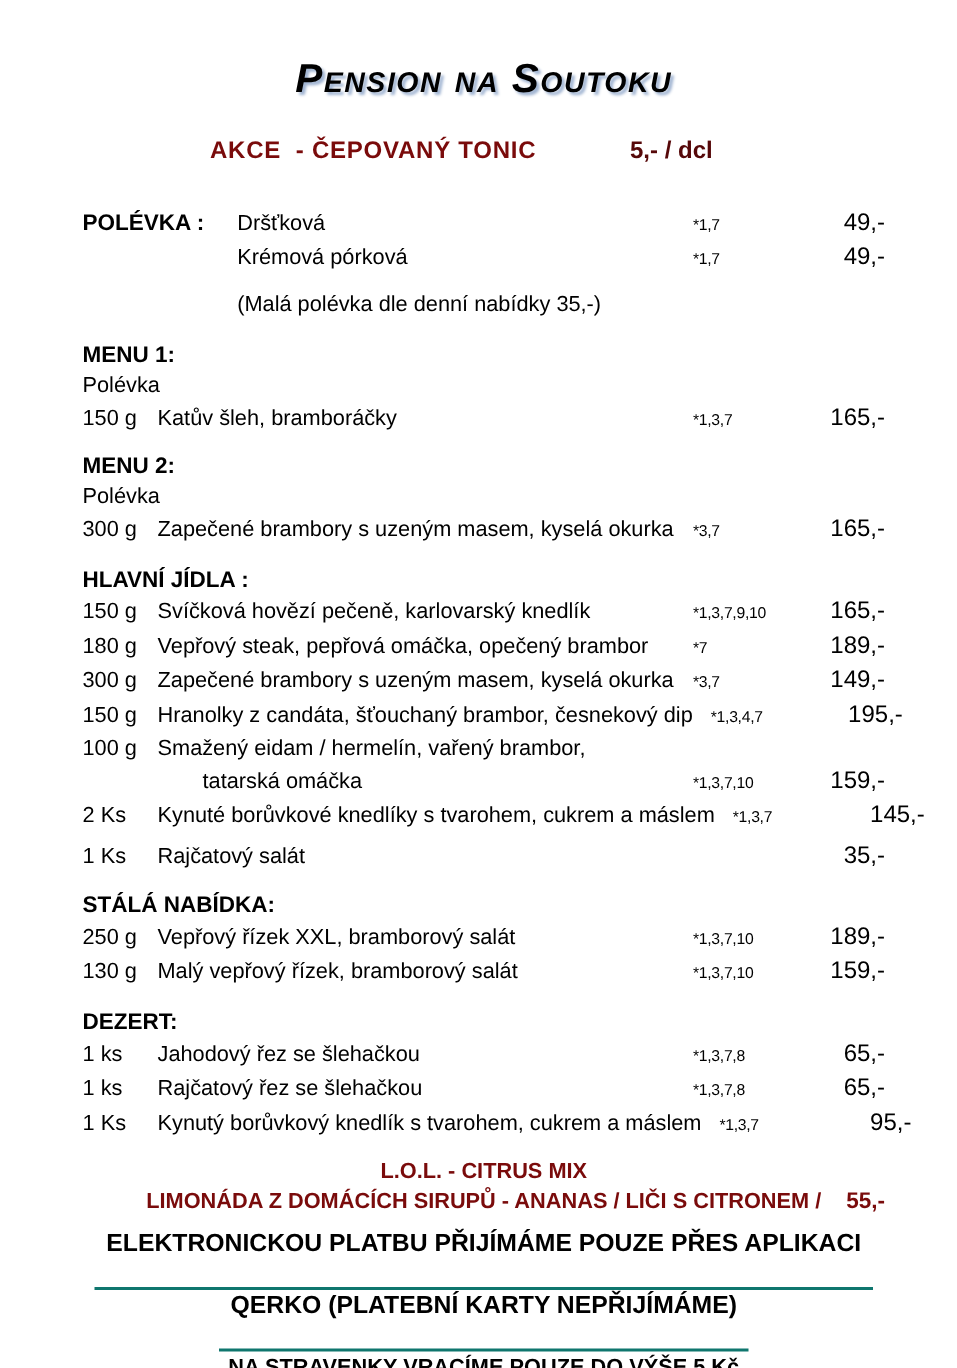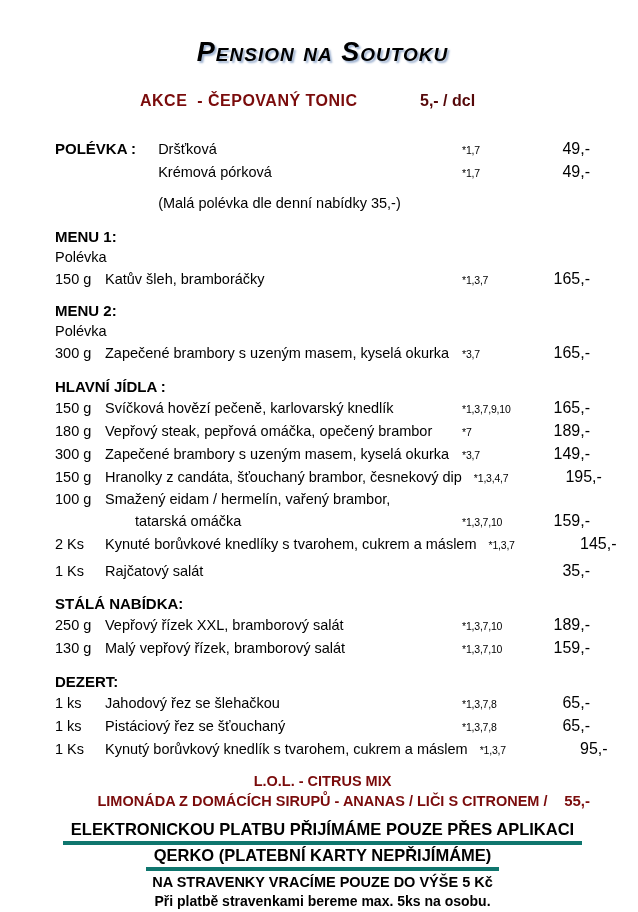--- a/index.html
+++ b/index.html
@@ -28,21 +28,21 @@
   .indent2{padding-left:30px;}
   .note{grid-column:2 / 5;margin-top:9px;line-height:20px;}
   .mt14{margin-top:14px;} .mt12{margin-top:12px;} .mt10{margin-top:10px;} .mt4{margin-top:4px;}
   .plain-row{line-height:21px;font-size:14.5px;}
 
   .lemonade{position:relative;margin-top:10px;color:#7a0b0b;font-weight:bold;font-size:14.5px;line-height:20px;text-align:center;}
   .lemonade .price{position:absolute;right:0;bottom:0;font-size:15px;}
 
   .footer{margin-top:8px;text-align:center;}
   .f-under{font-size:16.5px;font-weight:bold;line-height:21px;}
-  .f-under span{display:inline-block;border-bottom:4px solid #0f766e;padding:0 8px 1px;white-space:nowrap;}
+  .f-under span{display:inline-block;border-bottom:2px solid #0f766e;padding:0 8px 18px;white-space:nowrap;}
   .f-3{font-size:14.5px;font-weight:bold;line-height:19px;margin-top:2px;}
   .f-45{font-size:14px;font-weight:bold;line-height:19px;}
 </style>
 </head>
 <body>
 
 <div class="page">
 
   <div class="title">Pension na Soutoku</div>
 
@@ -151,21 +151,21 @@
 
   <div class="sec-head mt12">DEZERT:</div>
   <div class="grid">
     <span>1 ks</span>
     <span class="cell-name">Jahodový řez se šlehačkou</span>
     <span class="cell-allergen">*1,3,7,8</span>
     <span class="cell-price">65,-</span>
   </div>
   <div class="grid">
     <span>1 ks</span>
-    <span class="cell-name">Pistáciový řez se šťouchaný</span>
+    <span class="cell-name">Rajčatový řez se šlehačkou</span>
     <span class="cell-allergen">*1,3,7,8</span>
     <span class="cell-price">65,-</span>
   </div>
   <div class="grid">
     <span>1 Ks</span>
     <span class="cell-name">Kynutý borůvkový knedlík s tvarohem, cukrem a máslem</span>
     <span class="cell-allergen">*1,3,7</span>
     <span class="cell-price">95,-</span>
   </div>
 

